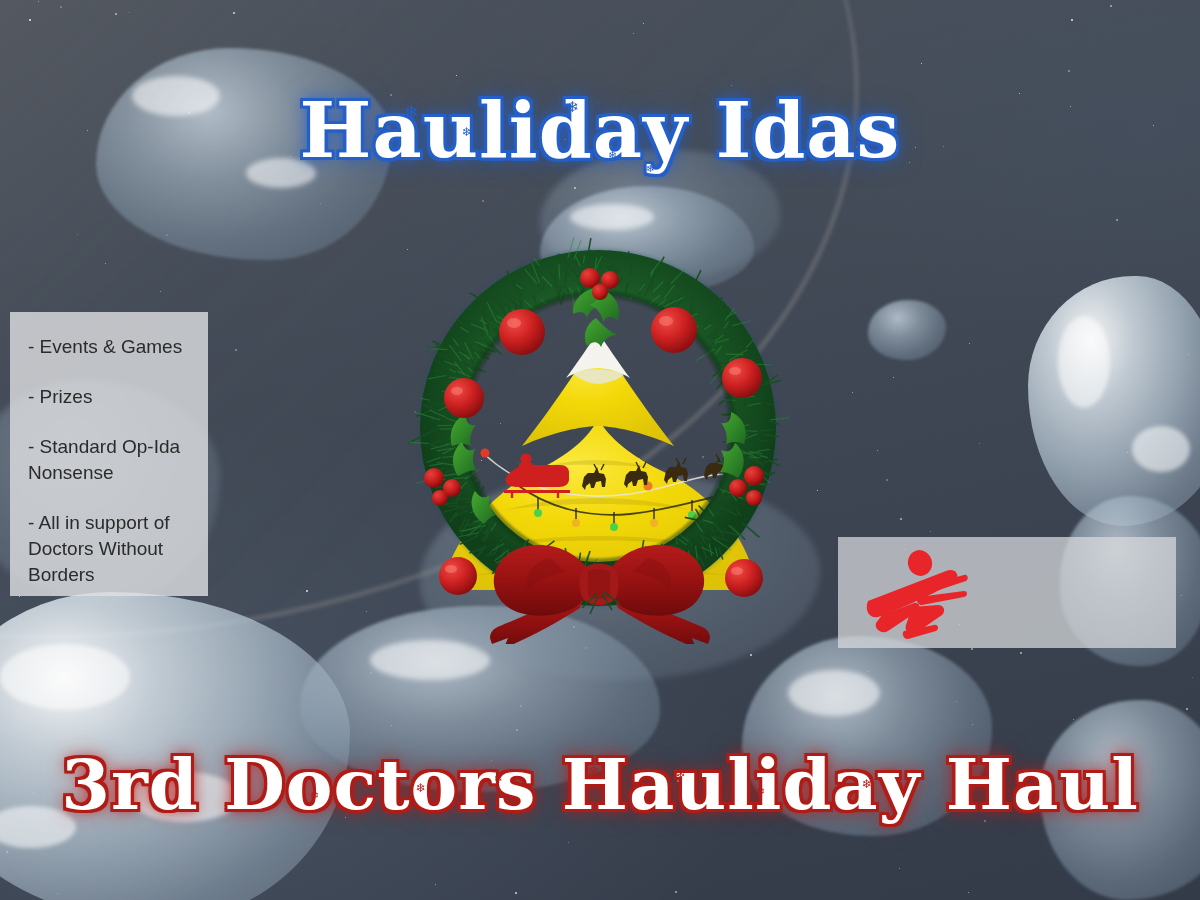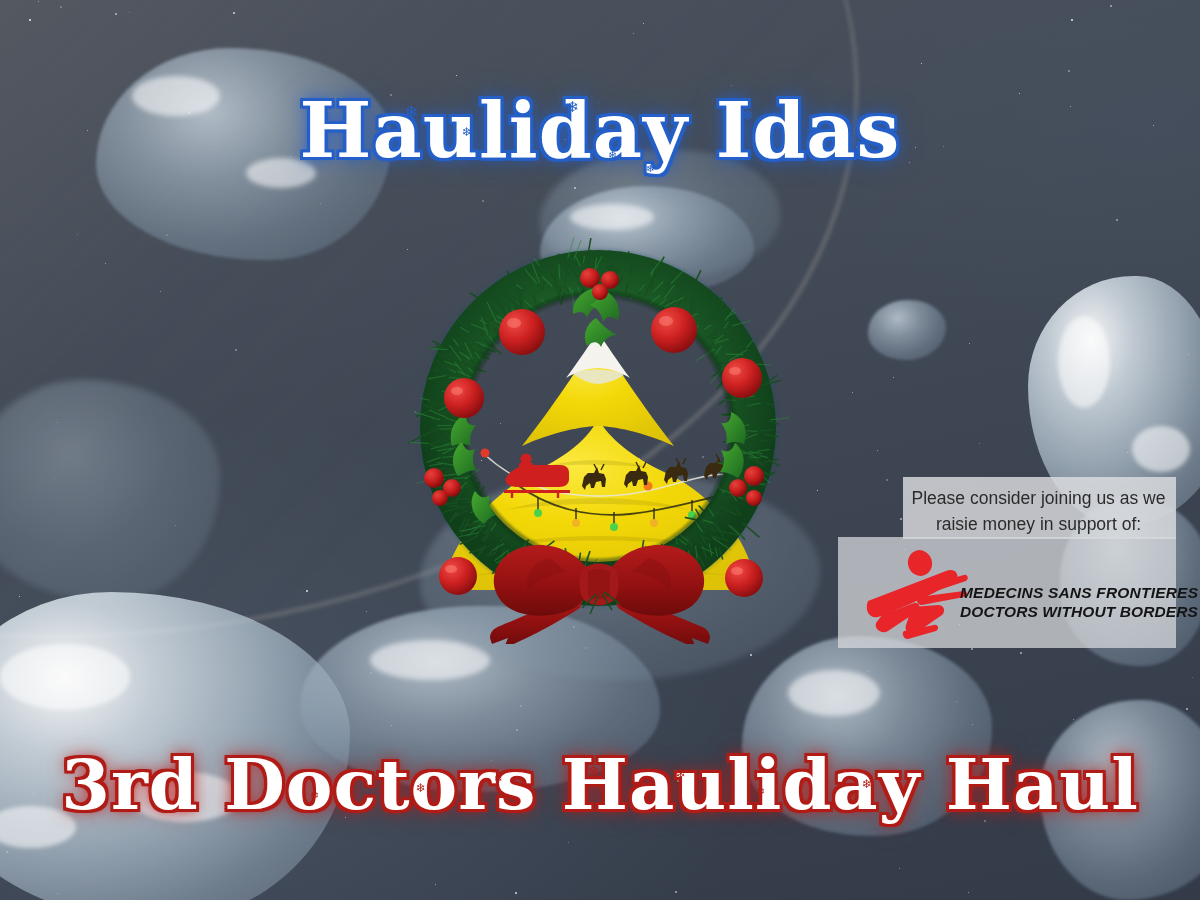--- a/index.html
+++ b/index.html
@@ -1053,25 +1053,27 @@
         <path d="M152,326 c-18,4 -26,18 -22,32 c10,-10 22,-16 38,-18 Z" fill="#7d0e0e" opacity=".35"></path>
         <path d="M250,326 c18,4 26,18 22,32 c-10,-10 -22,-16 -38,-18 Z" fill="#7d0e0e" opacity=".35"></path>
 
         <g stroke="#174d21" stroke-width="1.6" opacity=".9">
           <path d="M198,362 l-14,14 M200,364 l-8,18 M204,362 l10,16 M206,360 l16,12"></path>
         </g>
       </g>
     </svg>
   </div>
 
-
-  <div class="panel msf-text">
-    <div>Please consider joining us  as we</div>
-    <div>raisie money in support of:</div>
+  <div class="panel bullets">
+    <div class="li">- Events &amp; Games</div>
+    <div class="li">- Prizes</div>
+    <div class="li">- Standard Op-Ida Nonsense</div>
+    <div class="li">- All in support of Doctors Without Borders</div>
   </div>
+
 
   <div class="panel msf-logo-panel">
     <div class="msf-mark">
       <svg viewBox="0 0 108 96" xmlns="http://www.w3.org/2000/svg">
         <g fill="#e8262a">
 
           <ellipse cx="60" cy="18" rx="12" ry="13" transform="rotate(-18 60 18)"></ellipse>
 
           <path d="M8,56 L86,26 C94,23 99,28 97,34 C95,40 26,70 18,72 C10,74 4,66 8,56 Z"></path>
 
@@ -1080,19 +1082,15 @@
           <path d="M58,52 L104,46 C108,46 108,51 104,52 L62,60 C58,61 55,54 58,52 Z"></path>
 
           <path d="M22,70 L54,58 C58,57 62,62 58,66 L28,86 C22,90 14,84 16,78 Z"></path>
 
           <path d="M52,62 L78,60 C84,60 86,66 82,70 L56,88 C50,92 44,86 46,80 Z"></path>
 
           <path d="M44,86 L74,80 C78,79 80,84 76,86 L48,94 C44,95 41,88 44,86 Z"></path>
         </g>
       </svg>
     </div>
-    <div class="msf-words">
-      <div class="l1">MEDECINS SANS FRONTIERES</div>
-      <div class="l2">DOCTORS WITHOUT BORDERS</div>
-    </div>
   </div>
 
 </div>
 
 </body></html>

